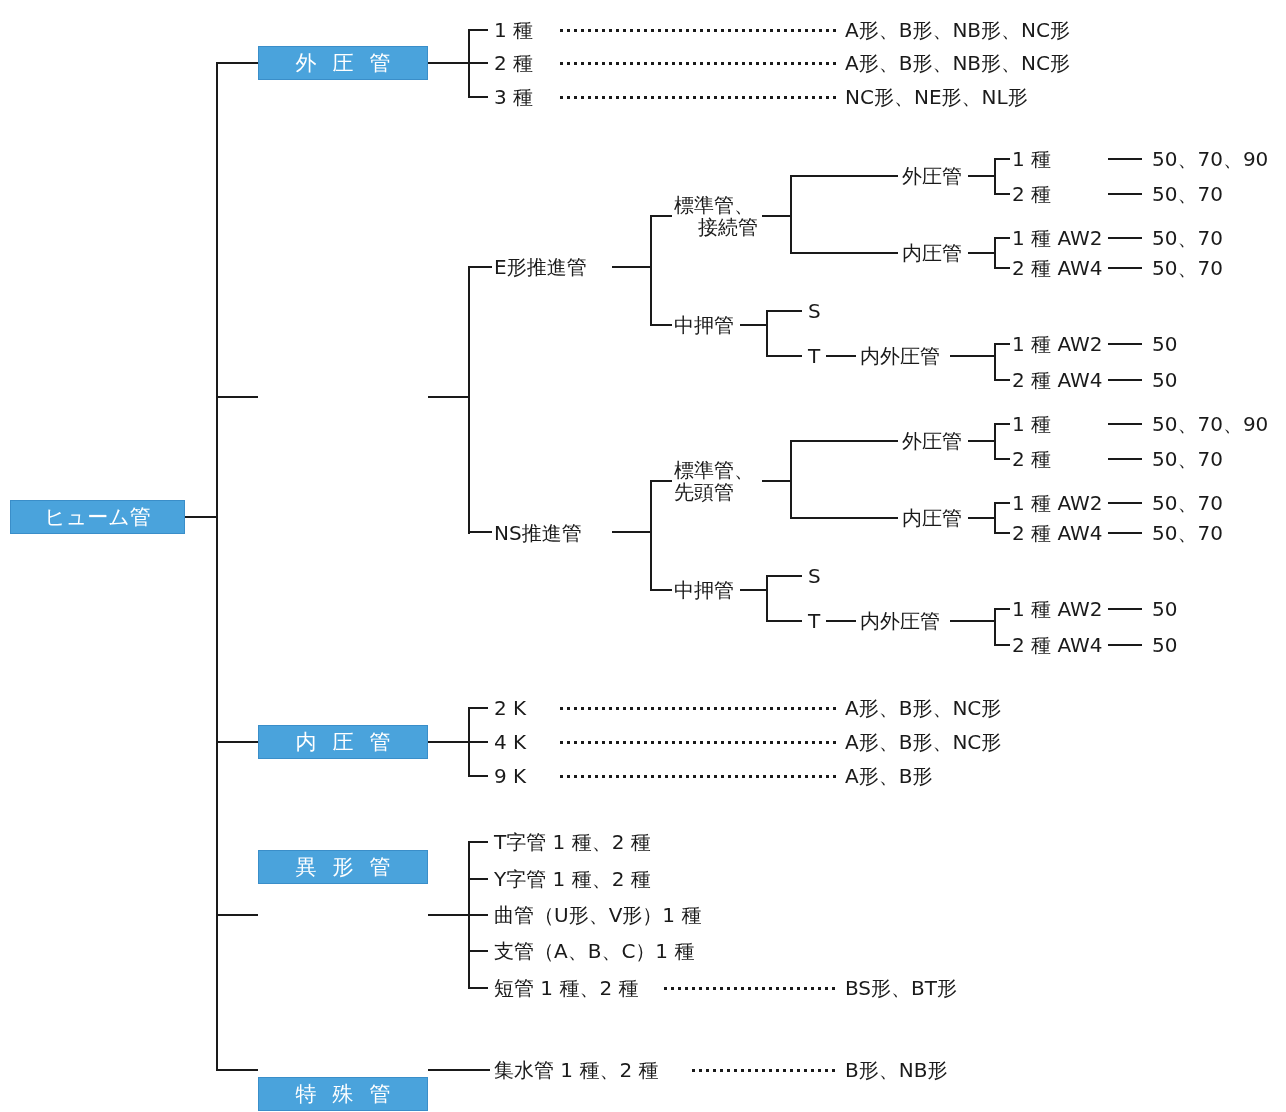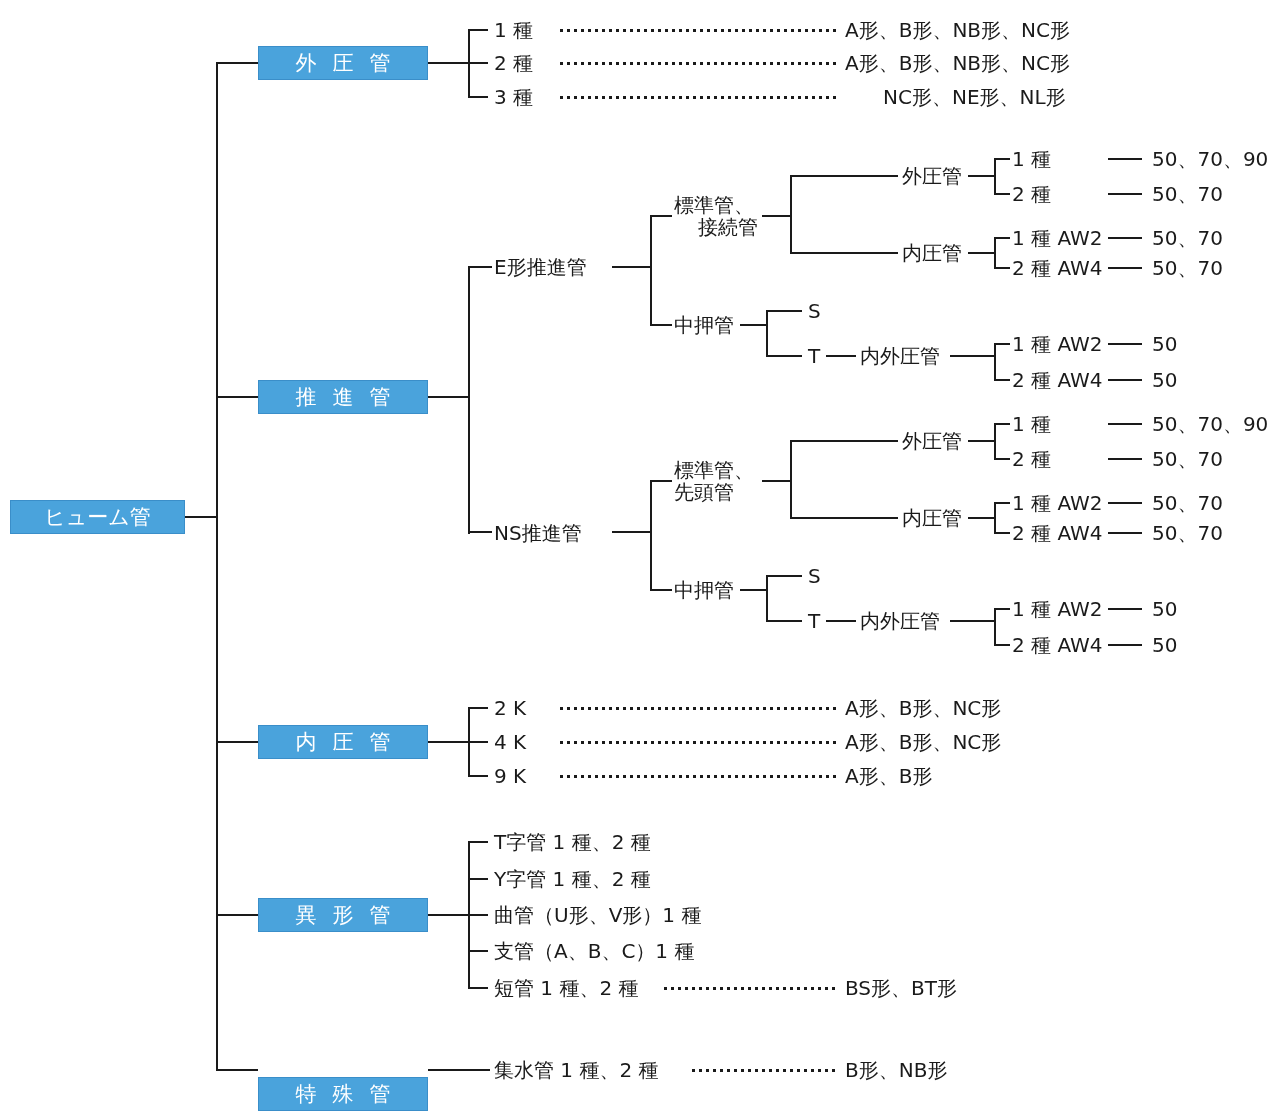--- a/index.html
+++ b/index.html
@@ -34,46 +34,43 @@
   <div class="vl" style="left:216px;top:62px;height:1009px;"></div>
   <div class="hl" style="left:216px;top:62px;width:42px;"></div>
   <div class="hl" style="left:216px;top:396px;width:42px;"></div>
   <div class="hl" style="left:216px;top:741px;width:42px;"></div>
   <div class="hl" style="left:216px;top:914px;width:42px;"></div>
   <div class="hl" style="left:216px;top:1069px;width:42px;"></div>
 
   <div class="box cat" style="top:46px;">
     <span class="sp">外圧管</span>
   </div>
-  <div class="box cat" style="top:380px;">
-    <span class="sp">推進管</span>
-  </div>
   <div class="box cat" style="top:725px;">
     <span class="sp">内圧管</span>
   </div>
-  <div class="box cat" style="top:898px;">
+  <div class="box cat" style="top:850px;">
     <span class="sp">異形管</span>
   </div>
   <div class="box cat" style="top:1053px;margin-top:24px;">
     <span class="sp">特殊管</span>
   </div>
 
   <div class="hl" style="left:428px;top:62px;width:60px;"></div>
   <div class="vl" style="left:468px;top:29px;height:69px;"></div>
   <div class="hl" style="left:468px;top:29px;width:20px;"></div>
   <div class="hl" style="left:468px;top:96px;width:20px;"></div>
   <div class="t" style="left:494px;top:18px;">1 種</div>
   <div class="t" style="left:494px;top:51px;">2 種</div>
   <div class="t" style="left:494px;top:85px;">3 種</div>
   <div class="dots" style="left:560px;top:29px;width:276px;"></div>
   <div class="dots" style="left:560px;top:62px;width:276px;"></div>
   <div class="dots" style="left:560px;top:96px;width:276px;"></div>
   <div class="t" style="left:845px;top:18px;">A形、B形、NB形、NC形</div>
   <div class="t" style="left:845px;top:51px;">A形、B形、NB形、NC形</div>
-  <div class="t" style="left:845px;top:85px;margin-left:38px;">NC形、NE形、NL形</div>
+  <div class="t" style="left:845px;top:85px;">NC形、NE形、NL形</div>
 
   <div class="hl" style="left:428px;top:396px;width:40px;"></div>
   <div class="vl" style="left:468px;top:266px;height:268px;"></div>
   <div class="hl" style="left:468px;top:266px;width:24px;"></div>
   <div class="hl" style="left:468px;top:531px;width:24px;"></div>
   <div class="t" style="left:494px;top:255px;">E形推進管</div>
   <div class="t" style="left:494px;top:521px;">NS推進管</div>
 
   <div class="hl" style="left:612px;top:266px;width:40px;"></div>
   <div class="vl" style="left:650px;top:215px;height:111px;"></div>

